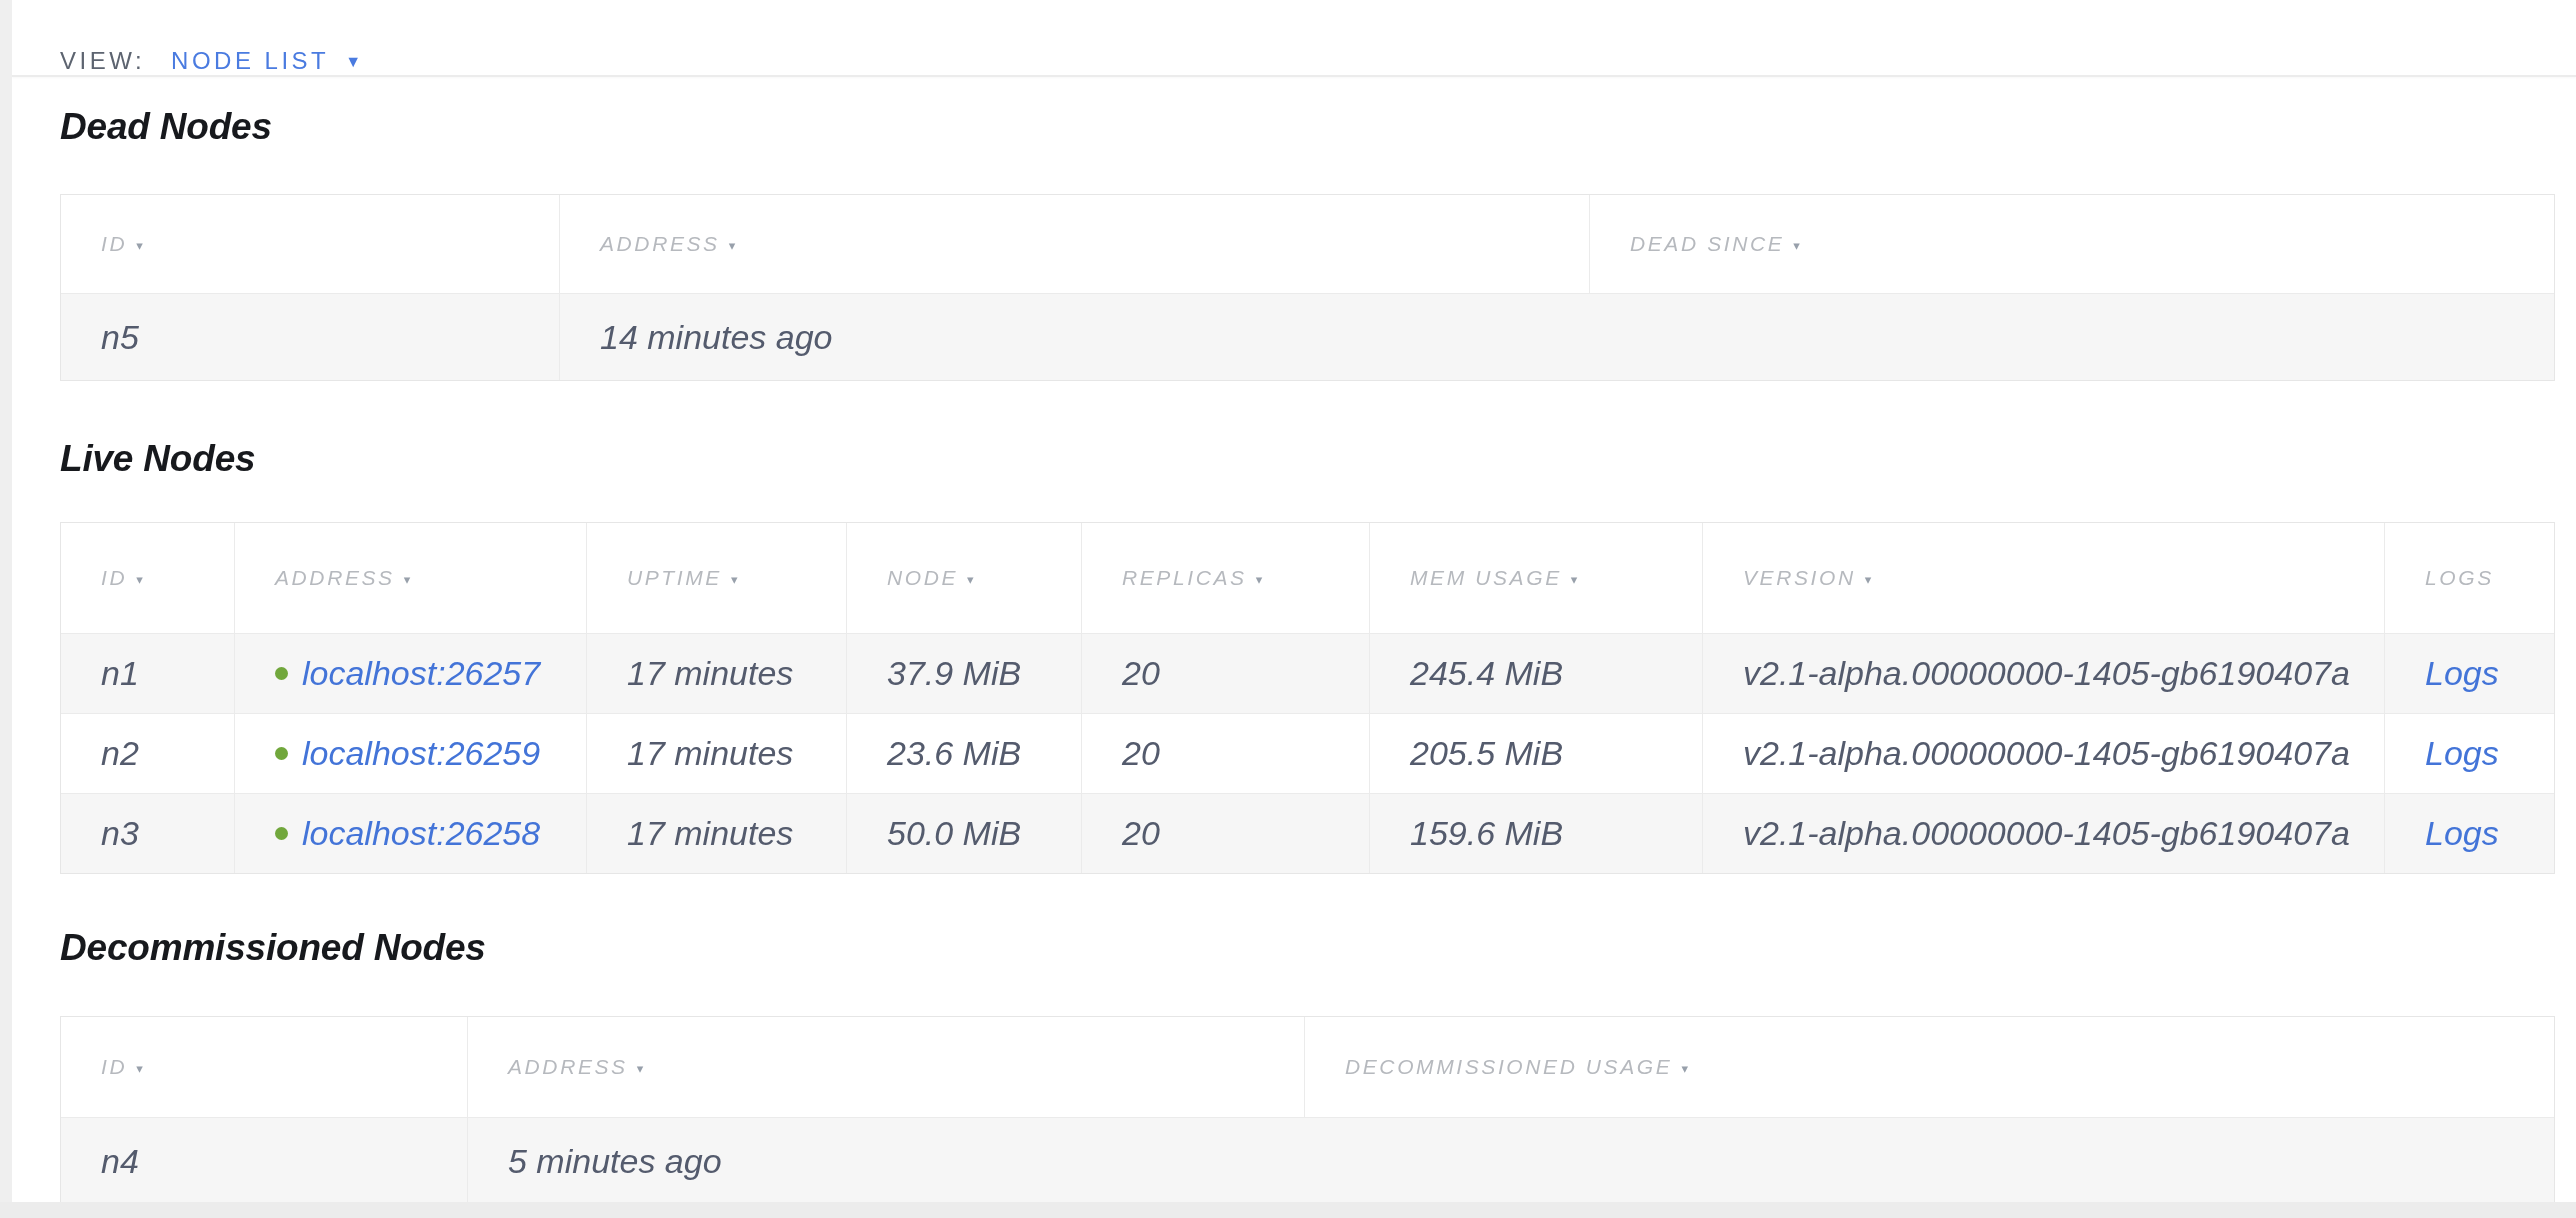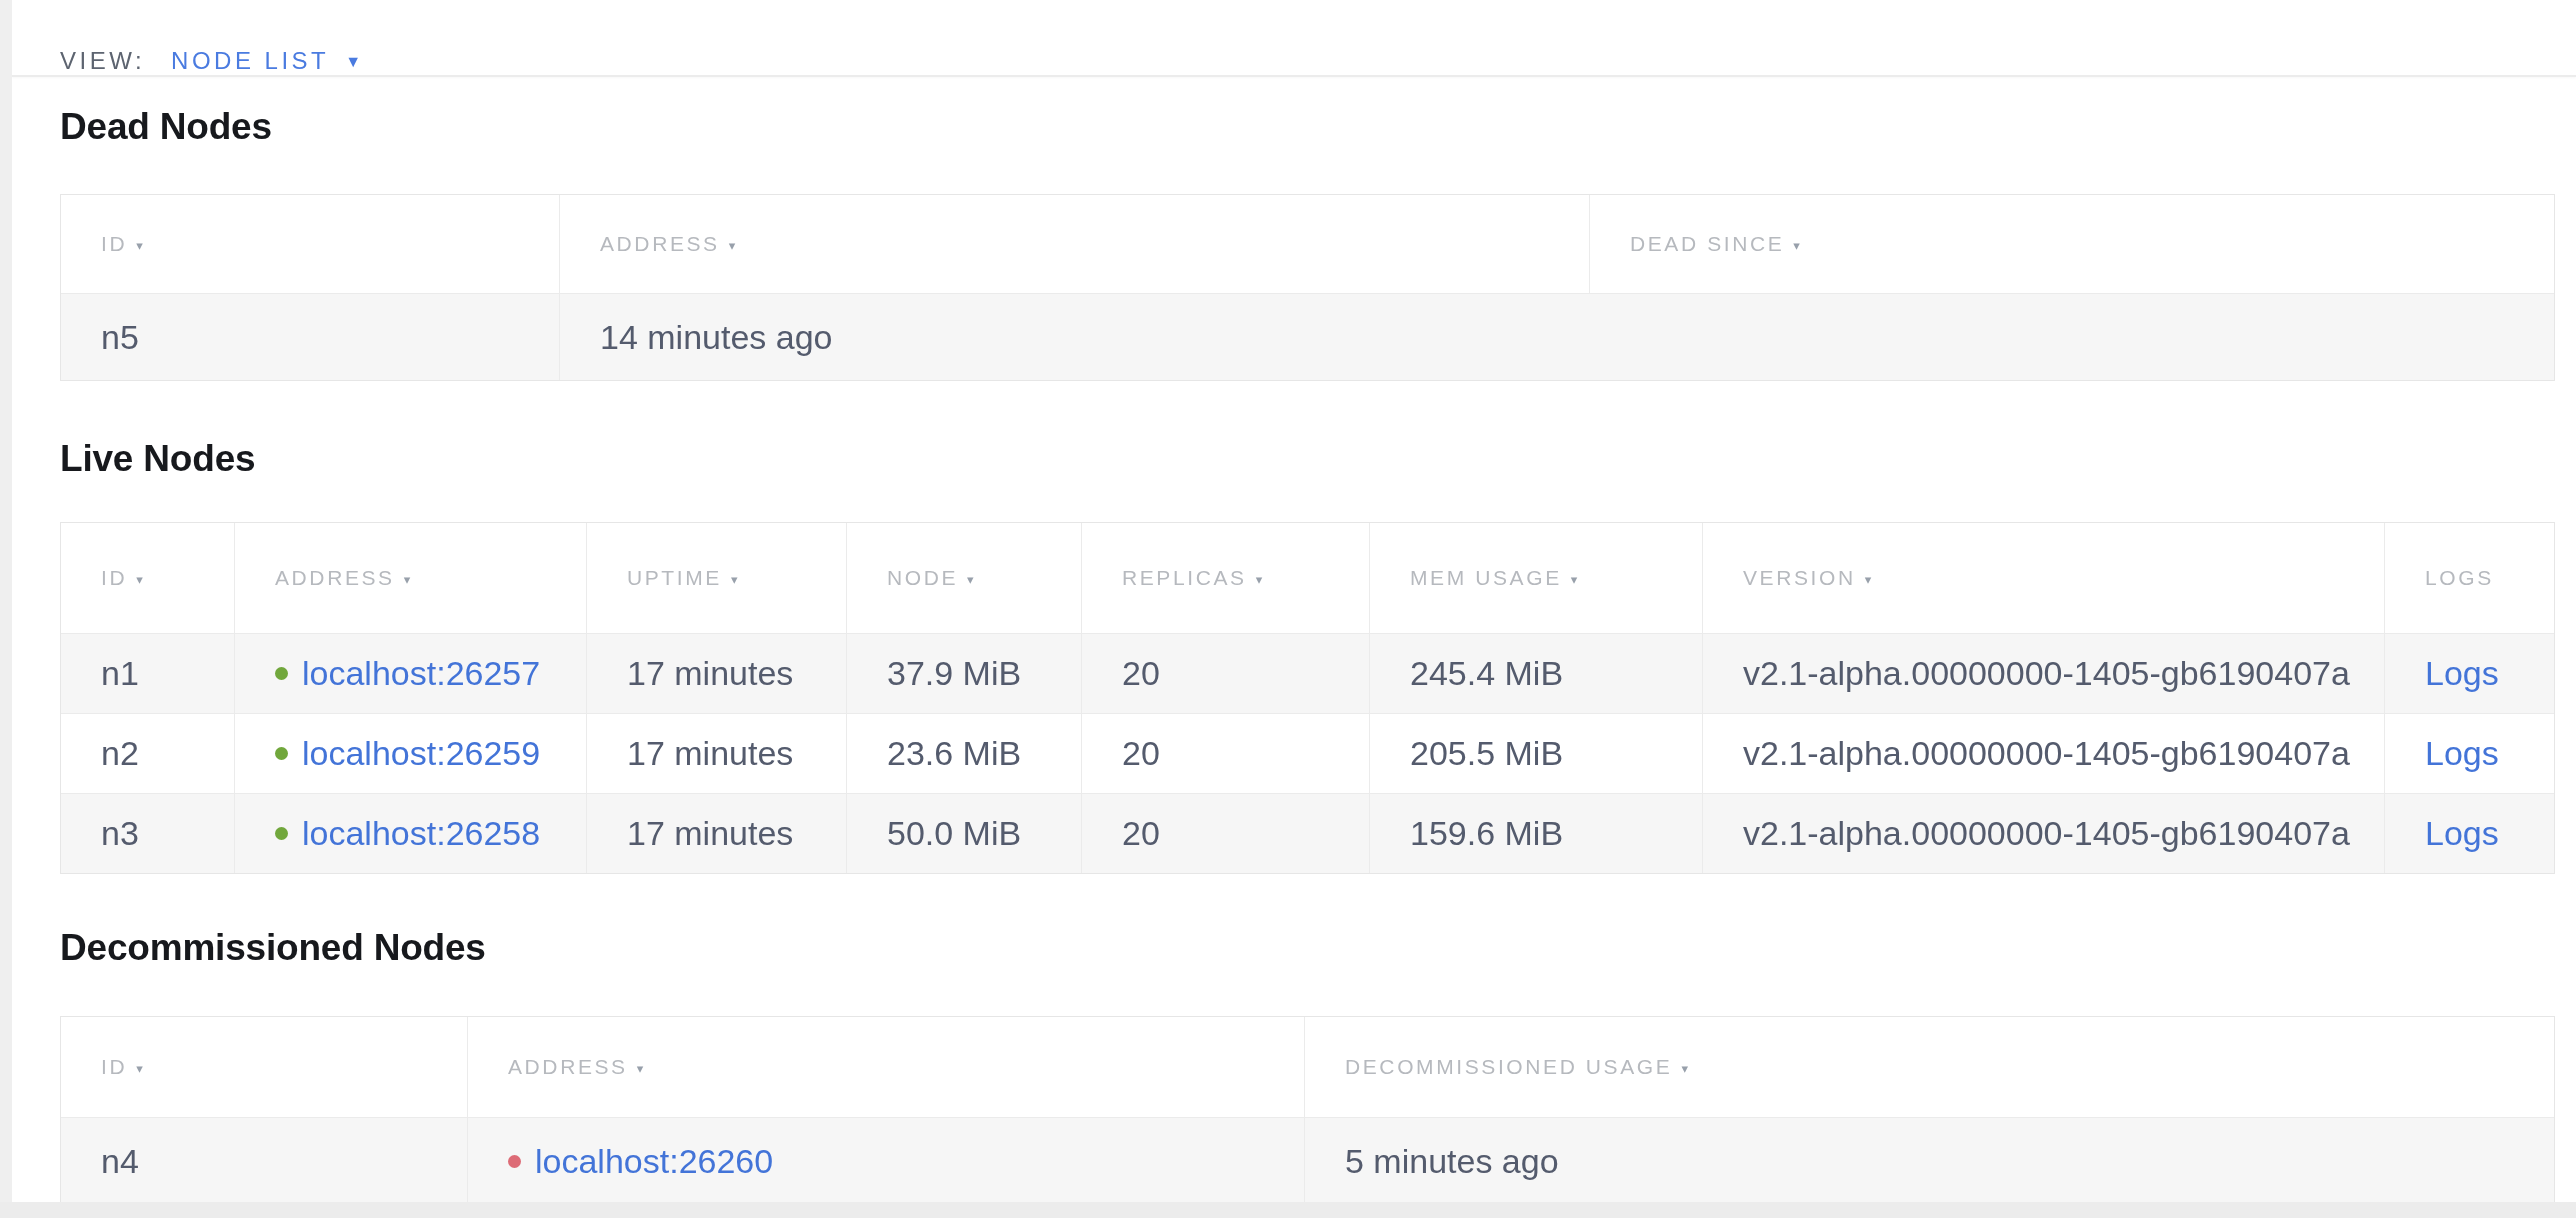--- a/index.html
+++ b/index.html
@@ -30,21 +30,21 @@
     margin-left:12px;height:75px;background:#fff;
     border-bottom:2px solid #ececec;
     box-shadow:0 1px 2px rgba(0,0,0,0.03);
     display:flex;align-items:flex-end;padding-left:48px;
   }
   .view-label{font-size:24px;letter-spacing:3.5px;color:#5d6470;}
   .view-select{display:flex;align-items:center;margin-left:26px;cursor:pointer;}
   .view-value{font-size:24px;letter-spacing:3.5px;color:var(--accent-blue);}
   .caret{font-size:16px;color:var(--accent-blue);margin-left:16px;transform:translateY(1px);}
 
-  main{margin-left:12px;padding-left:48px;}
+  main{margin-left:12px;padding-left:48px;font-style:italic;}
   h2{margin:0;font-size:37px;line-height:44px;font-weight:700;color:var(--heading-text);letter-spacing:-0.2px;}
   .h-dead{margin-top:28px;}
   .h-live{margin-top:56px;}
   .h-decomm{margin-top:52px;}
 
   .table{width:2493px;border:1px solid var(--border);background:#fff;}
   .dead-table{margin-top:45px;}
   .live-table{margin-top:41px;}
   .decomm-table{margin-top:46px;}
   .thead,.tr{display:grid;}
@@ -207,24 +207,20 @@
           <span>ADDRESS</span>
           <span class="arrow">▾</span>
         </div>
         <div class="th">
           <span>DECOMMISSIONED USAGE</span>
           <span class="arrow">▾</span>
         </div>
       </div>
       <div class="tr striped decomm-grid">
         <div class="td">n4</div>
-        <div class="td">
-          <span class="dot dead"></span>
-          <a class="link">localhost:26260</a>
-        </div>
         <div class="td">5 minutes ago</div>
       </div>
     </div>
   </section>
 
 </main>
 
 <div class="footer-strip"></div>
 
 

